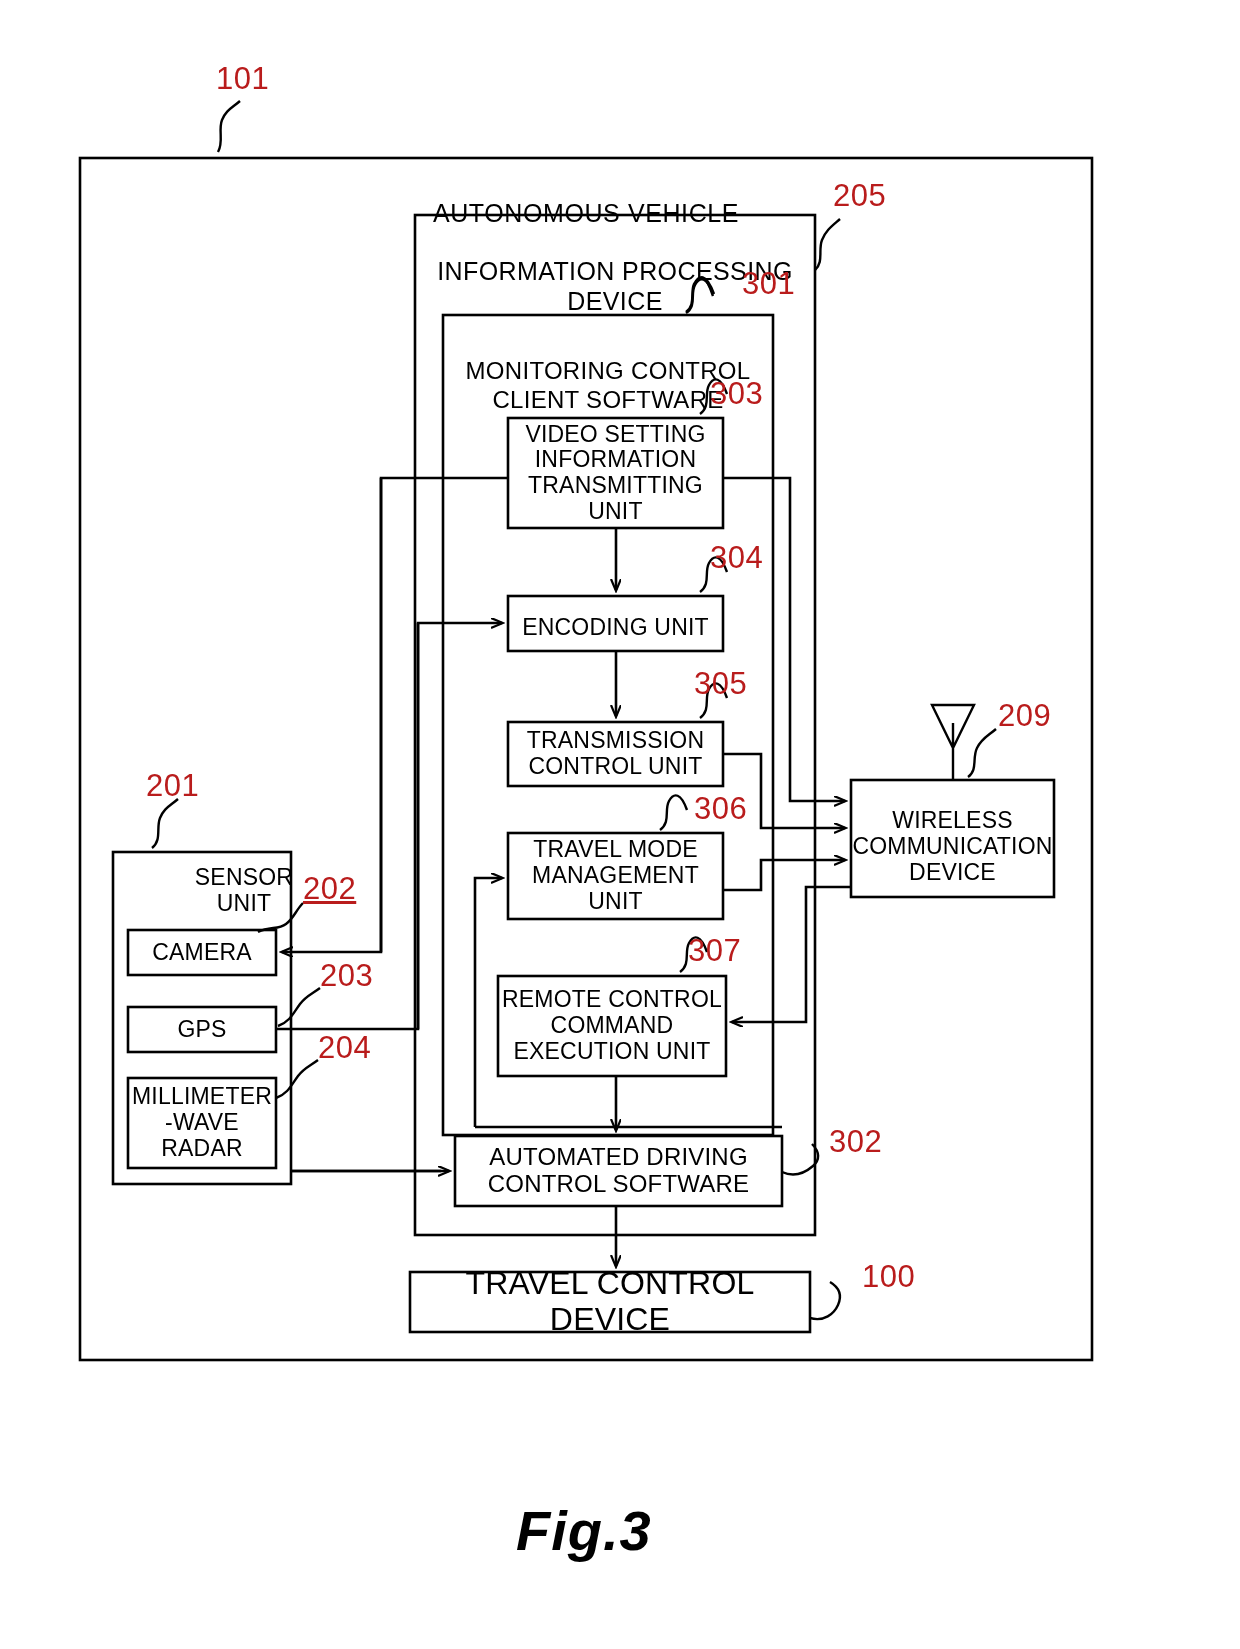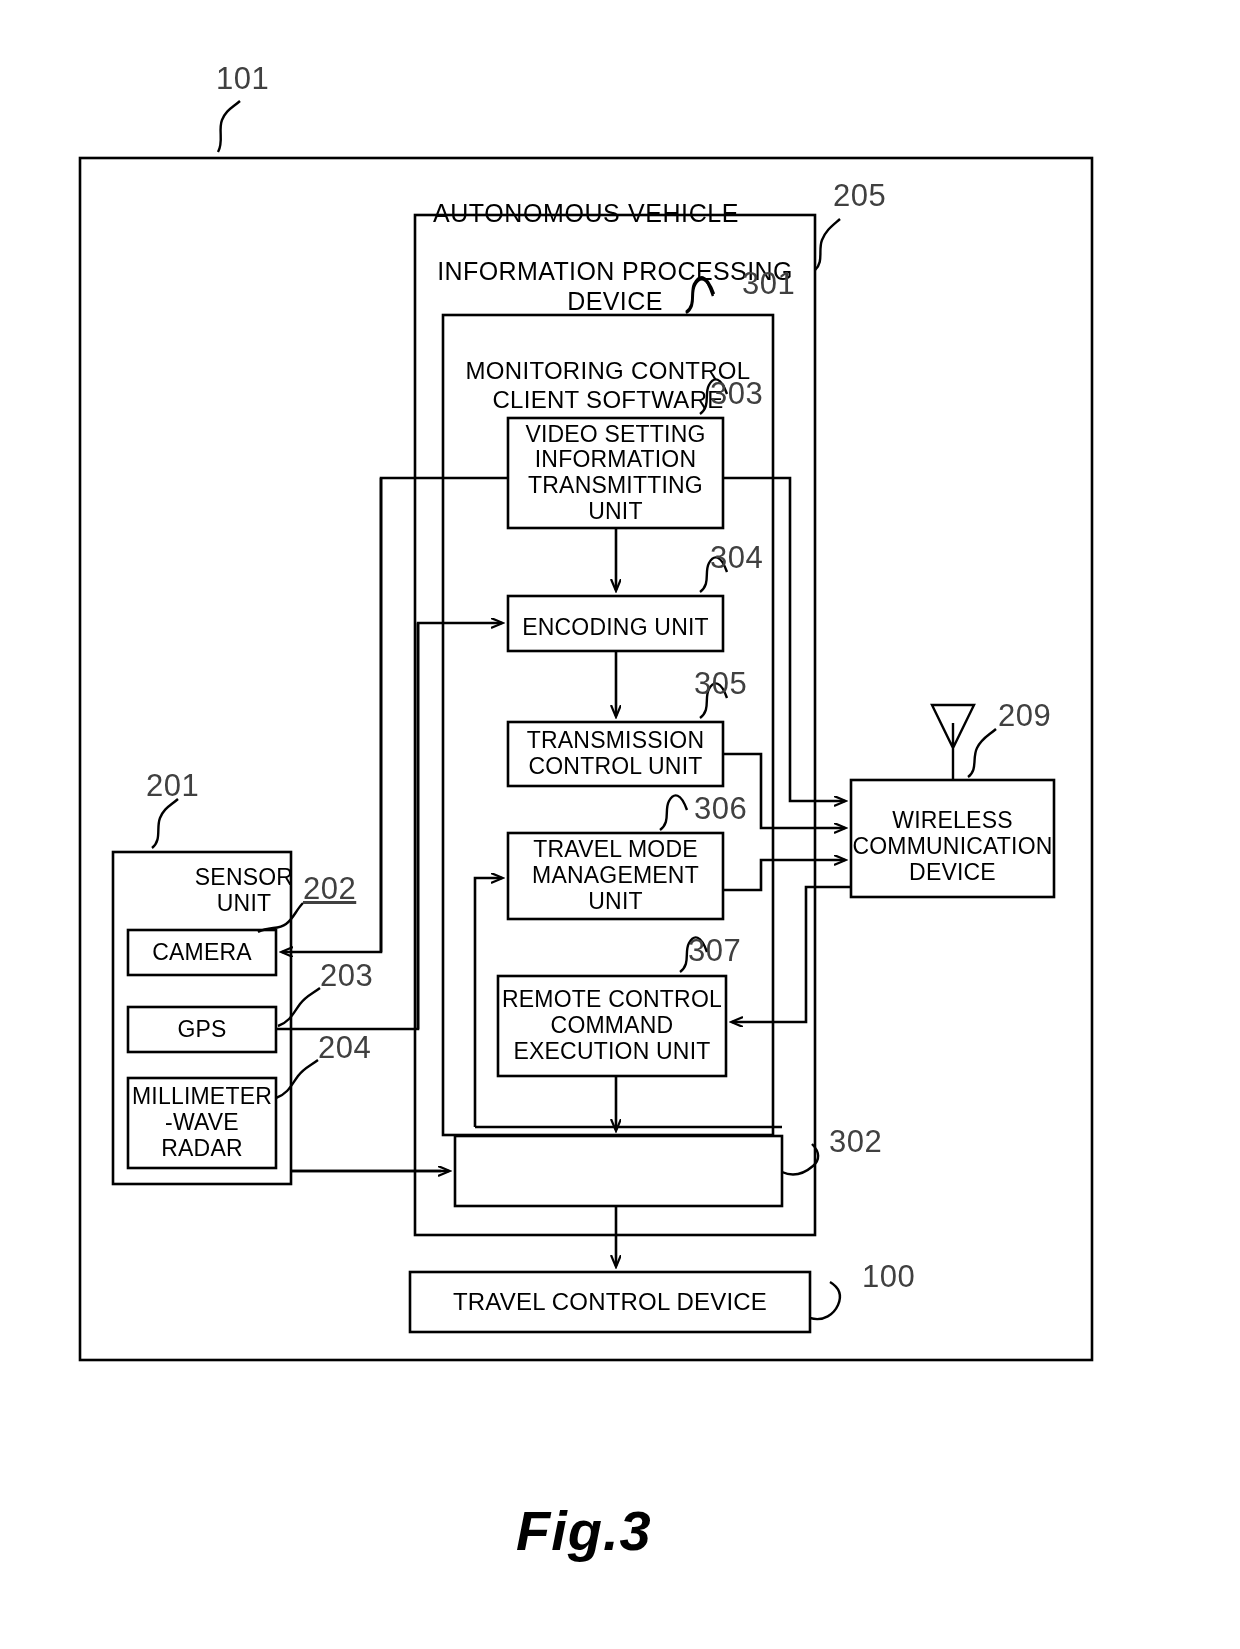--- a/index.html
+++ b/index.html
@@ -29,21 +29,21 @@
     align-items: center;
     justify-content: center;
     text-align: center;
     color: #000;
     line-height: 1.12;
     white-space: pre-line;
     pointer-events: none;
   }
   .ref-num {
     position: absolute;
-    color: #404040;
+    color: #b91c1c;
     font-size: 31px;
     letter-spacing: 0.5px;
   }
   .title-label {
     position: absolute;
     color: #000;
     text-align: center;
     margin-top: 29px;
   }
   .fig-caption {
@@ -170,22 +170,24 @@
 CONTROL UNIT</div>
 
   <div class="box-label" style="left:508px; top:833px; width:215px; height:86px; font-size:23px; letter-spacing:0.2px;">TRAVEL MODE
 MANAGEMENT
 UNIT</div>
 
   <div class="box-label" style="left:498px; top:976px; width:228px; height:100px; font-size:23px; letter-spacing:0.2px;">REMOTE CONTROL
 COMMAND
 EXECUTION UNIT</div>
 
-
-  <div class="box-label" style="left:410px; top:1272px; width:400px; height:60px; font-size:24px; letter-spacing:0.2px;">TRAVEL CONTROL DEVICE</div>
+  <div class="box-label" style="left:455px; top:1136px; width:327px; height:70px; font-size:24px; letter-spacing:0.2px;">AUTOMATED DRIVING
+CONTROL SOFTWARE</div>
+
+  <div class="box-label" style="left:410px; top:1272px; width:400px; height:60px; font-size:32px; letter-spacing:0.2px;">TRAVEL CONTROL DEVICE</div>
 
   <div class="box-label" style="left:851px; top:780px; width:203px; height:134px; font-size:23px; letter-spacing:0.2px;">WIRELESS
 COMMUNICATION
 DEVICE</div>
 
   <div class="box-label" style="left:113px; top:856px; width:178px; height:70px; font-size:23px; letter-spacing:0.2px;padding-left:42px;">SENSOR
 UNIT</div>
 
   <div class="box-label" style="left:128px; top:930px; width:148px; height:45px; font-size:23px; letter-spacing:0.2px;">CAMERA</div>
 

